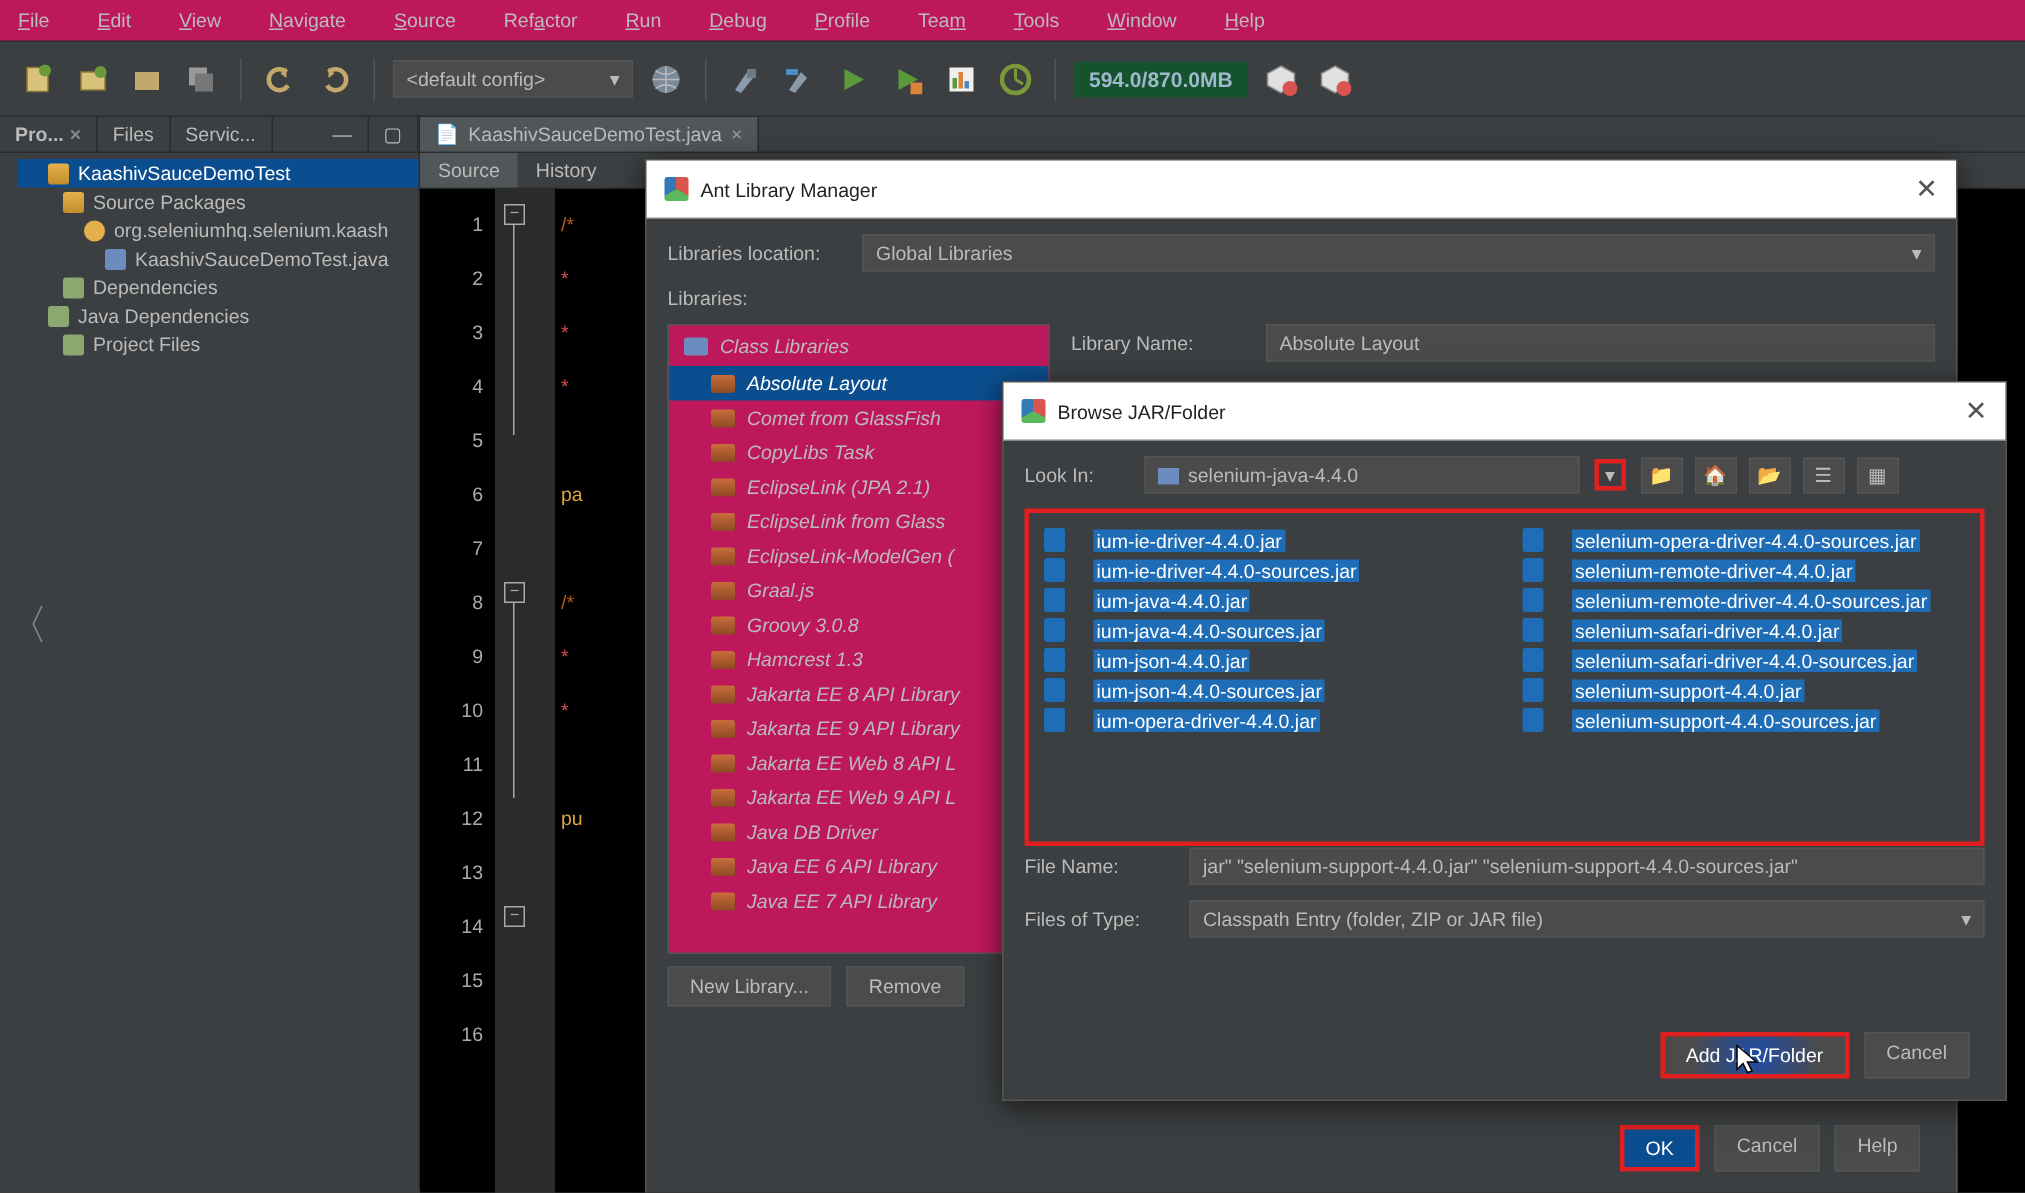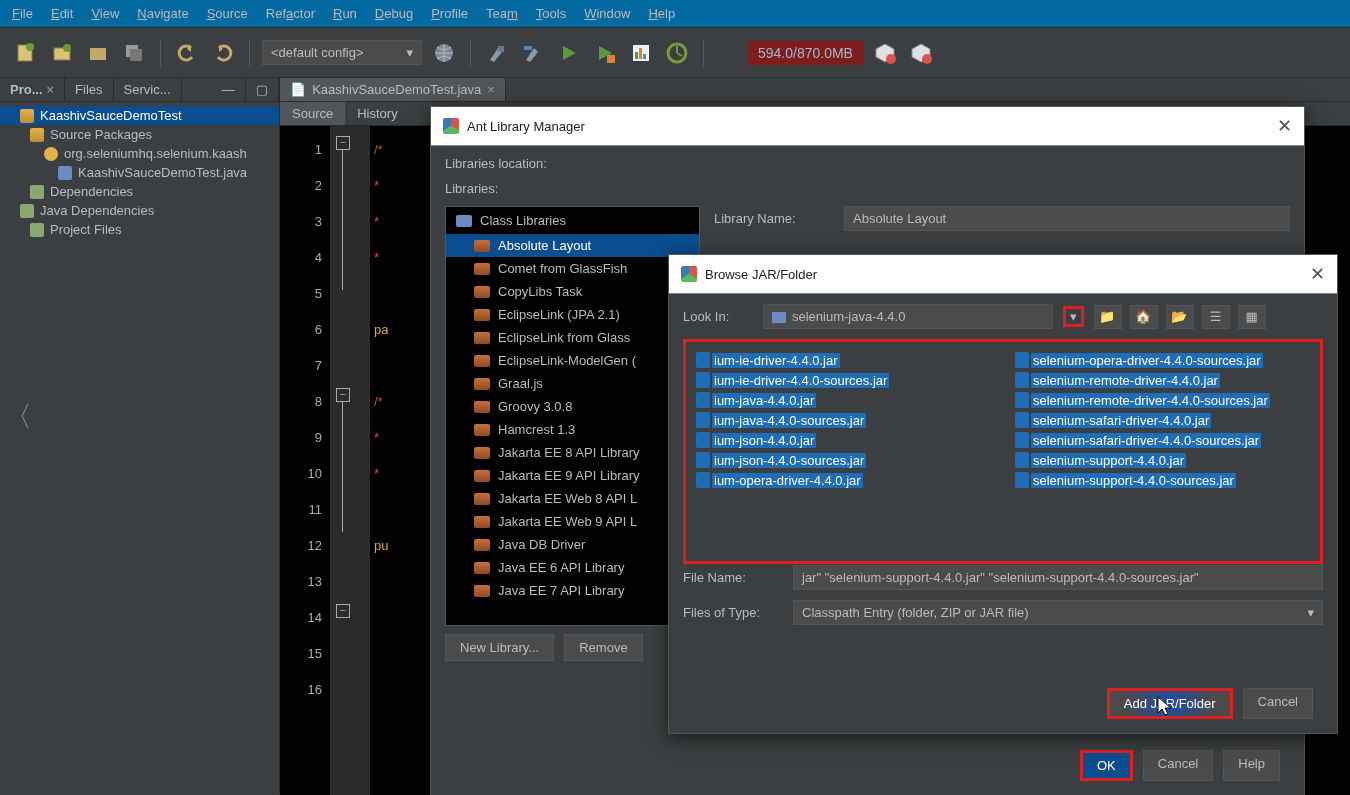--- a/index.html
+++ b/index.html
@@ -1,33 +1,33 @@
 <!DOCTYPE html>
 <html><head>
 <meta charset="utf-8">
 <style>
 * { margin: 0; padding: 0; box-sizing: border-box; font-family: "Segoe UI", Tahoma, sans-serif; font-size: 13px; }
 body { background: #3c3f41; color: #bbbbbb; width: 1350px; height: 795px; overflow: hidden; position: relative; }
-.menubar { display: flex; gap: 18px; padding: 6px 12px; background: #0369a1; border-bottom: 1px solid #2b2b2b; }
+.menubar { display: flex; gap: 32px; padding: 6px 12px; background: #be185d; border-bottom: 1px solid #2b2b2b; }
 .menubar span { color: #bbbbbb; cursor: default; }
 .menubar span u { text-decoration: underline; }
 .toolbar { display: flex; align-items: center; gap: 8px; padding: 8px 12px; background: #3c3f41; border-bottom: 1px solid #2b2b2b; height: 50px; }
 .toolbar .t-btn { width: 28px; height: 28px; display: flex; align-items: center; justify-content: center; }
 .toolbar .sep { width: 1px; height: 28px; background: #555; margin: 0 4px; }
 .toolbar .combo { background: #4b4b4b; border: 1px solid #555; color: #bbb; padding: 4px 28px 4px 8px; position: relative; min-width: 160px; }
 .toolbar .combo::after { content: "▾"; position: absolute; right: 8px; top: 4px; color: #bbb; }
-.memory { background: #7f1d1d; color: #9fb8cc; padding: 4px 10px; font-weight: normal; font-size: 14px; margin-left: 32px; }
+.memory { background: #14532d; color: #9fb8cc; padding: 4px 10px; font-weight: bold; font-size: 14px; }
 .main { display: flex; height: calc(100% - 80px); }
 .side-tabs { display: flex; border-bottom: 1px solid #2b2b2b; background: #3c3f41; }
 .side-tabs .tab { padding: 4px 10px; color: #bbb; border-right: 1px solid #2b2b2b; }
 .side-tabs .tab.active { font-weight: bold; }
 .side-tabs .close-x { margin-left: 4px; color: #888; }
 .side-tabs .spacer { flex: 1; }
 .sidebar { width: 280px; background: #3c3f41; border-right: 1px solid #2b2b2b; display:flex; flex-direction:column; }
-.tree { padding: 4px 0; font-size: 13px; }
+.tree { padding: 4px 0; font-size: 13px; margin-left: 12px; }
 .tree .node { padding: 2px 6px 2px 20px; display: flex; align-items: center; gap: 6px; white-space: nowrap; overflow: hidden; text-overflow: ellipsis; }
 .tree .node.sel { background: #0b4e8f; color: #fff; }
 .tree .node .ic { width: 14px; height: 14px; display: inline-block; flex-shrink:0; }
 .ic-proj { background: linear-gradient(#e3b04b,#c28e2d); border-radius:2px;}
 .ic-pkg { background: #e3b04b; border-radius:50%;}
 .ic-fold { background: #6c8cbf; border-radius:2px;}
 .ic-lib { background: #8ba870; border-radius:2px;}
 .editor { flex: 1; background: #2b2b2b; position: relative; }
 .editor-tabs { display: flex; background: #3c3f41; border-bottom: 1px solid #2b2b2b; }
 .editor-tabs .etab { padding: 4px 10px; display: flex; align-items: center; gap: 6px; background: #515658; border-right: 1px solid #2b2b2b; }
@@ -50,35 +50,35 @@
 .dialog { position: absolute; background: #3c3f41; border: 1px solid #555; box-shadow: 0 4px 18px rgba(0,0,0,0.6); }
 .dlg-title { display: flex; align-items: center; gap: 8px; padding: 8px 12px; background: #ffffff; color: #222; border-bottom: 1px solid #888; }
 .dlg-title .cube { width: 16px; height: 16px; background: conic-gradient(#d9534f 0 120deg,#5cb85c 120deg 240deg,#337ab7 240deg 360deg); border-radius: 2px; }
 .dlg-title .grow { flex: 1; }
 .dlg-title .x { font-size: 18px; color: #555; }
 .dlg-body { padding: 10px 14px; }
 .row { display: flex; align-items: center; gap: 10px; margin-bottom: 10px; }
 .label { color: #bbb; min-width: 120px; }
 .field { flex: 1; background: #4b4b4b; border: 1px solid #555; color: #bbb; padding: 4px 8px; position: relative; }
 .field.dd::after { content: "▾"; position: absolute; right: 8px; top: 4px; }
-.listbox { background: #000000; border: 1px solid #555; height: 420px; overflow: hidden; }
+.listbox { background: #be185d; border: 1px solid #555; height: 420px; overflow: hidden; font-style: italic; }
 .listbox .cat { padding: 6px 10px; color: #bbb; display: flex; align-items: center; gap: 8px; }
 .listbox .cat .fic { width: 16px; height: 12px; background:#6c8cbf; border-radius:2px; }
 .listbox .item { padding: 4px 10px 4px 28px; display: flex; align-items: center; gap: 8px; white-space: nowrap; }
 .listbox .item.sel { background: #0b4e8f; color: #fff; }
 .listbox .item .bic { width: 16px; height: 12px; background: linear-gradient(#c96d3b,#8e4a23); border-radius:2px; }
 .btnrow { display: flex; gap: 10px; padding: 8px 14px; }
 .btn { background: #4b4b4b; border: 1px solid #555; color: #bbb; padding: 5px 14px; cursor: default; }
 .btn.primary { color: #fff; }
 .red-box { border: 3px solid #e02020; }
 
 
 .file-area { display: flex; gap: 24px; border: 3px solid #e02020; background: #3c3f41; padding: 10px 10px 18px 10px; height: 225px; }
 .file-col { flex: 1; display: flex; flex-direction: column; gap: 4px; align-items: flex-start; }
-.file-chip { display: flex; align-items: center; gap: 2px; justify-content: center; }
+.file-chip { display: flex; align-items: center; gap: 19px; justify-content: center; }
 .file-chip .doc { width: 14px; height: 16px; background: #1e6db6; border-radius: 2px; position: relative; }
 .file-chip .txt { background: #1e6db6; color: #fff; padding: 0 2px; }
 .look-toolbar { display: flex; gap: 8px; align-items: center; }
 .look-toolbar .tb { width: 28px; height: 24px; background: #4b4b4b; border: 1px solid #555; display: flex; align-items: center; justify-content: center; }
 .ddbox { border: 3px solid #e02020; padding: 0 4px; }
 .cursor { position: absolute; }
 </style>
 </head>
 <body>
 
@@ -301,20 +301,21 @@
 <div class="dialog" style="left:430px;top:106px;width:875px;height:690px">
   <div class="dlg-title">
     <span class="cube"></span>
     <span>Ant Library Manager</span>
     <span class="grow"></span>
     <span class="x">✕</span>
   </div>
   <div class="dlg-body">
     <div class="row">
       <span class="label">Libraries location:</span>
+      <div class="field dd">Global Libraries</div>
     </div>
     <div class="row">
         <span>Libraries:</span>
       </div>
     <div style="display:flex;gap:14px">
       <div style="width:255px">
         <div class="listbox">
           <div class="cat">
               <span class="fic"></span>
               <span>Class Libraries</span>

